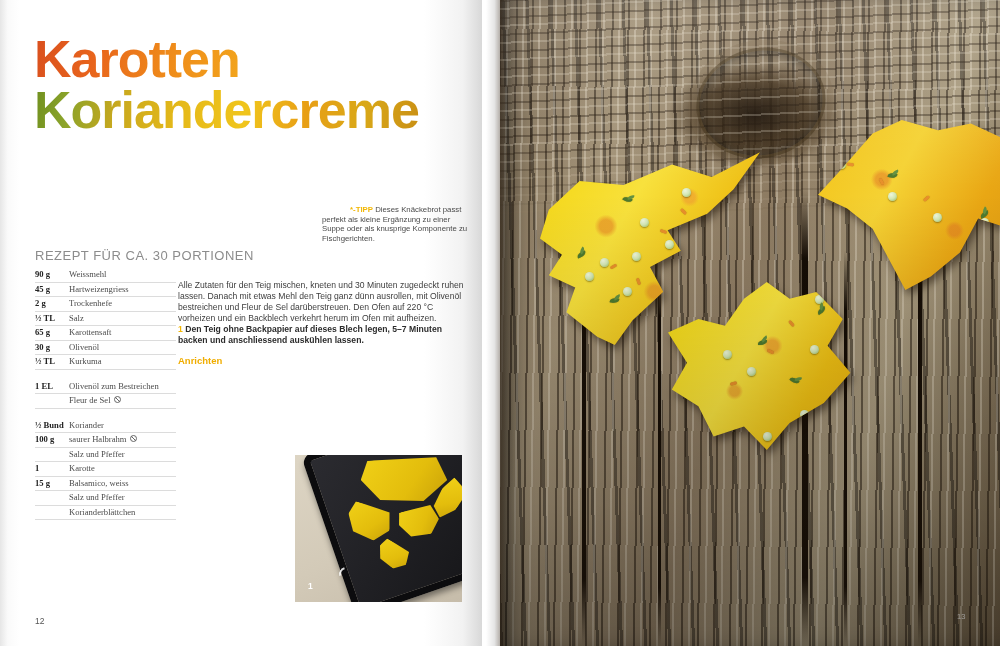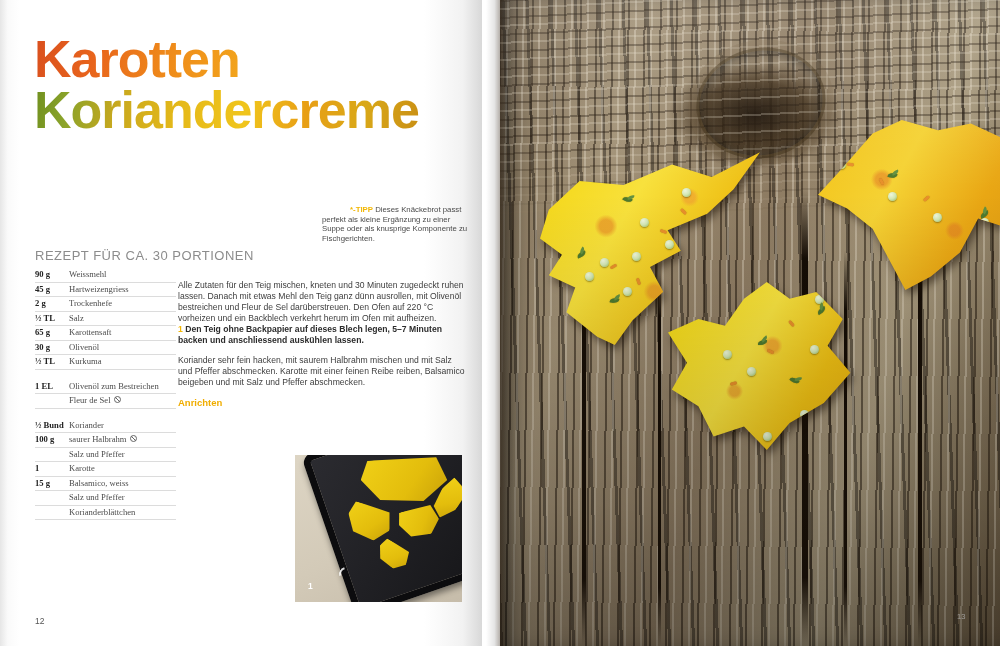--- a/index.html
+++ b/index.html
@@ -196,21 +196,20 @@
             <span class="amt"></span>
             <span class="iname">Korianderblättchen</span>
           </div>
         </div>
       </div>
 
     <div class="method">
       <div>
           <p class="step">Alle Zutaten für den Teig mischen, kneten und 30 Minuten zugedeckt ruhen lassen. Danach mit etwas Mehl den Teig ganz dünn ausrollen, mit Olivenöl bestreichen und Fleur de Sel darüberstreuen. Den Ofen auf 220 °C vorheizen und ein Backblech verkehrt herum im Ofen mit aufheizen.</p>
           <p class="step bold"><span class="marker">1 </span>Den Teig ohne Backpapier auf dieses Blech legen, 5–7 Minuten backen und anschliessend auskühlen lassen.</p>
-          <p class="step">Koriander sehr fein hacken, mit saurem Halbrahm mischen und mit Salz und Pfeffer abschmecken. Karotte mit einer feinen Reibe reiben, Balsamico beigeben und mit Salz und Pfeffer abschmecken.</p>
         </div>
       <h2 class="plating-heading">Anrichten</h2>
     </div>
 
     <div class="step-photo">
       <div class="tray"></div>
       <span class="shard" style="left:66px;top:2px;width:86px;height:46px;transform:rotate(-6deg);"></span>
       <span class="shard" style="left:52px;top:50px;width:44px;height:34px;transform:rotate(14deg);"></span>
       <span class="shard" style="left:104px;top:52px;width:40px;height:30px;transform:rotate(-18deg);"></span>
       <span class="shard" style="left:82px;top:88px;width:32px;height:24px;transform:rotate(28deg);"></span>

